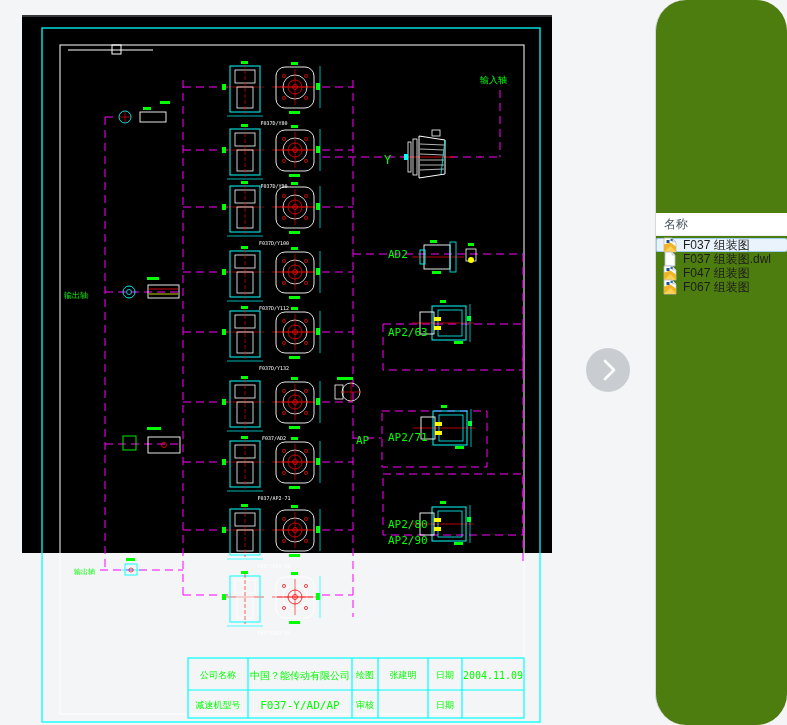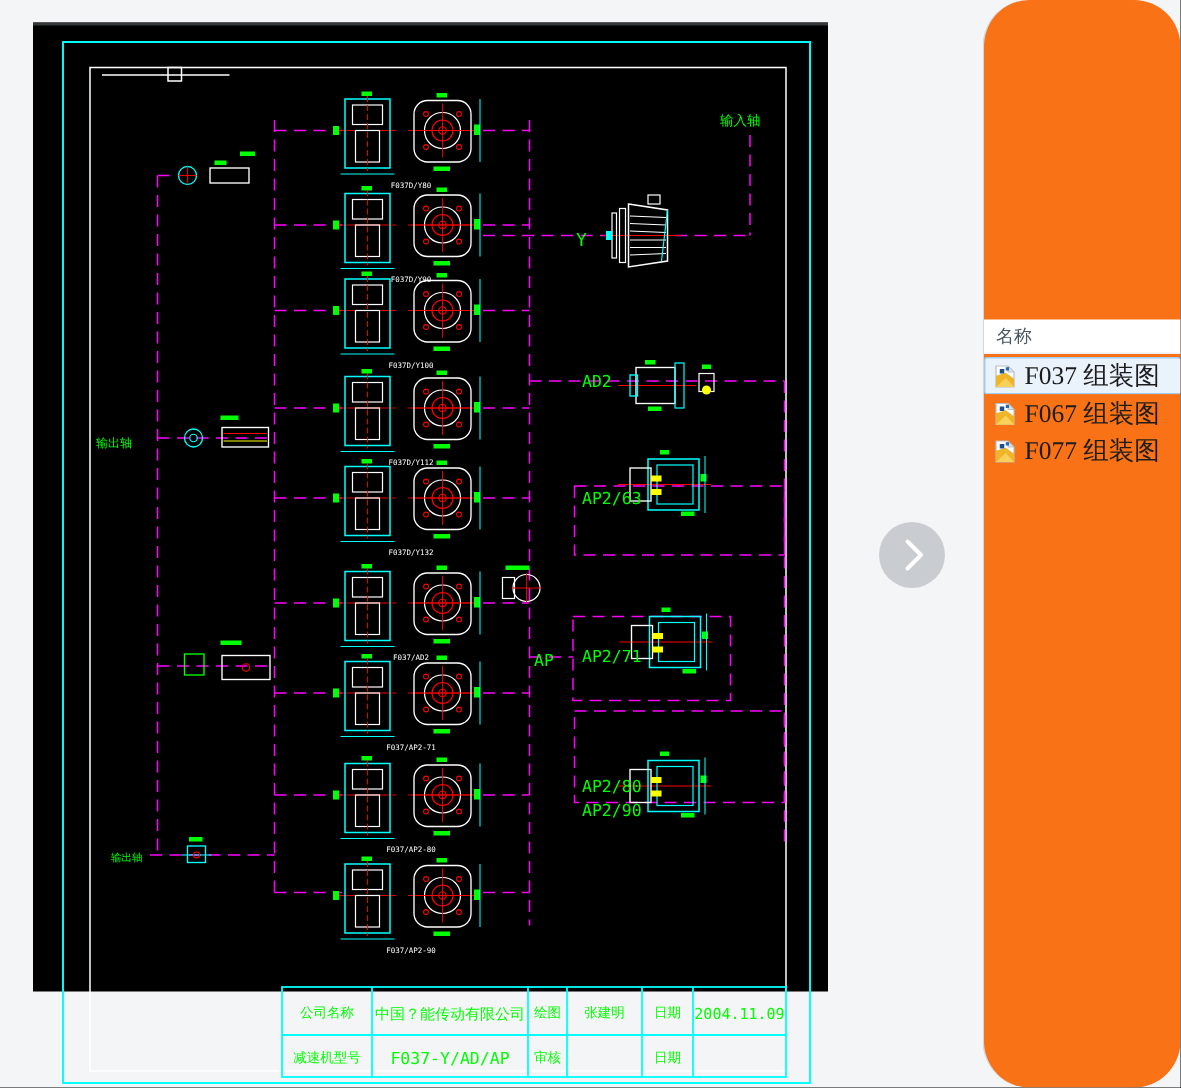--- a/index.html
+++ b/index.html
@@ -3,21 +3,21 @@
 <meta charset="utf-8">
 <style>
   html,body{margin:0;padding:0;}
   body{
     width:787px;height:725px;overflow:hidden;position:relative;
     background:#f4f5f7;
     font-family:"Liberation Sans", sans-serif;
   }
   
   .cad-image{
-    position:absolute;left:22px;top:15px;width:530px;height:646px;
+    position:absolute;left:22px;top:15px;width:530px;height:538px;
     background:#000;
     border-top:2px solid #34373a;
     box-sizing:border-box;
   }
   .cad-image svg{display:block;}
   text{user-select:none;}
   .cadtxt{font-family:"DejaVu Sans Mono", monospace;fill:#00ff00;}
   .cadcjk{font-family:"Liberation Sans", sans-serif;fill:#00ff00;}
   .tiny-label{font-family:"DejaVu Sans Mono", monospace;fill:#ffffff;}
 
@@ -25,35 +25,35 @@
   .next-btn{
     position:absolute;left:586px;top:348px;width:44px;height:44px;
     border-radius:50%;background:#c9cdd2;border:none;
     display:flex;align-items:center;justify-content:center;
     cursor:pointer;padding:0;
   }
 
   
   .file-panel{
     position:absolute;left:655px;top:0;width:132px;height:725px;
-    background:#f97316;border-left:1px solid #d6d9dc;box-sizing:border-box;border-radius:31px;
+    background:#4d7c0f;border-left:1px solid #d6d9dc;box-sizing:border-box;border-radius:31px;
   }
   .col-header{
     position:absolute;left:0;top:213px;width:131px;height:23px;
     font-size:12px;color:#4a5560;
     padding-left:8px;box-sizing:border-box;
     border-bottom:1px solid #eceff1;
     line-height:22px;background:#fff;cursor:default;
   }
   .file-list{position:absolute;left:0;top:238px;width:131px;}
   .file-row{
-    display:flex;align-items:center;height:25px;
+    display:flex;align-items:center;height:14px;
     padding-left:5px;box-sizing:border-box;
     border:1px solid transparent;border-right:none;
-    font-size:17px;color:#1c1c1c;white-space:nowrap;cursor:default;font-family:Liberation Serif, serif;
+    font-size:12px;color:#1c1c1c;white-space:nowrap;cursor:default;
   }
   .file-row.selected{
     background:#eaf3fc;border-color:#9ecdf0;border-radius:2px;
   }
   .file-row .ficon{width:16px;height:16px;margin-right:5px;flex:0 0 16px;}
   .file-row .fname{overflow:hidden;}
 </style>
 </head>
 <body>
 
@@ -291,34 +291,41 @@
   <path d="M10 1 l4 4 h-4 z" fill="#dfe3e6" stroke="#b8bcc0" stroke-width="0.6"></path>
   <path d="M2 15 V7.5 L8.5 5.5 L14 9.5 V15 Z" fill="#f0b428"></path>
   <path d="M2 15 L8.5 9 L14 15 Z" fill="#f8d05a"></path>
   <rect x="4.5" y="3" width="3" height="3" fill="#1d4f8a"></rect>
   <rect x="8.5" y="1.8" width="2.2" height="2.2" fill="#2a6bb0"></rect>
 </svg></span>
         <span class="fname">F037 组装图</span>
       </div>
       <div class="file-row">
         <span class="ficon"><svg viewBox="0 0 16 16" width="16" height="16">
-  <path d="M2 1 h8 l4 4 v10 h-12 z" fill="#ffffff" stroke="#b8bcc0" stroke-width="0.8"></path>
-  <path d="M10 1 l4 4 h-4 z" fill="#dfe3e6" stroke="#b8bcc0" stroke-width="0.6"></path>
-  <path d="M2 15 V7.5 L8.5 5.5 L14 9.5 V15 Z" fill="#f0b428"></path>
-  <path d="M2 15 L8.5 9 L14 15 Z" fill="#f8d05a"></path>
-  <rect x="4.5" y="3" width="3" height="3" fill="#1d4f8a"></rect>
-  <rect x="8.5" y="1.8" width="2.2" height="2.2" fill="#2a6bb0"></rect>
+  <path d="M3 1 h7 l3 3 v11 h-10 z" fill="#ffffff" stroke="#b8bcc0" stroke-width="0.9"></path>
+  <path d="M10 1 l3 3 h-3 z" fill="#e8ebee" stroke="#b8bcc0" stroke-width="0.7"></path>
 </svg></span>
-        <span class="fname">F067 组装图</span>
+        <span class="fname">F037 组装图.dwl</span>
       </div>
       <div class="file-row">
         <span class="ficon"><svg viewBox="0 0 16 16" width="16" height="16">
   <path d="M2 1 h8 l4 4 v10 h-12 z" fill="#ffffff" stroke="#b8bcc0" stroke-width="0.8"></path>
   <path d="M10 1 l4 4 h-4 z" fill="#dfe3e6" stroke="#b8bcc0" stroke-width="0.6"></path>
   <path d="M2 15 V7.5 L8.5 5.5 L14 9.5 V15 Z" fill="#f0b428"></path>
   <path d="M2 15 L8.5 9 L14 15 Z" fill="#f8d05a"></path>
   <rect x="4.5" y="3" width="3" height="3" fill="#1d4f8a"></rect>
   <rect x="8.5" y="1.8" width="2.2" height="2.2" fill="#2a6bb0"></rect>
 </svg></span>
-        <span class="fname">F077 组装图</span>
+        <span class="fname">F047 组装图</span>
+      </div>
+      <div class="file-row">
+        <span class="ficon"><svg viewBox="0 0 16 16" width="16" height="16">
+  <path d="M2 1 h8 l4 4 v10 h-12 z" fill="#ffffff" stroke="#b8bcc0" stroke-width="0.8"></path>
+  <path d="M10 1 l4 4 h-4 z" fill="#dfe3e6" stroke="#b8bcc0" stroke-width="0.6"></path>
+  <path d="M2 15 V7.5 L8.5 5.5 L14 9.5 V15 Z" fill="#f0b428"></path>
+  <path d="M2 15 L8.5 9 L14 15 Z" fill="#f8d05a"></path>
+  <rect x="4.5" y="3" width="3" height="3" fill="#1d4f8a"></rect>
+  <rect x="8.5" y="1.8" width="2.2" height="2.2" fill="#2a6bb0"></rect>
+</svg></span>
+        <span class="fname">F067 组装图</span>
       </div>
     </div>
 </div>
 
 </body></html>

